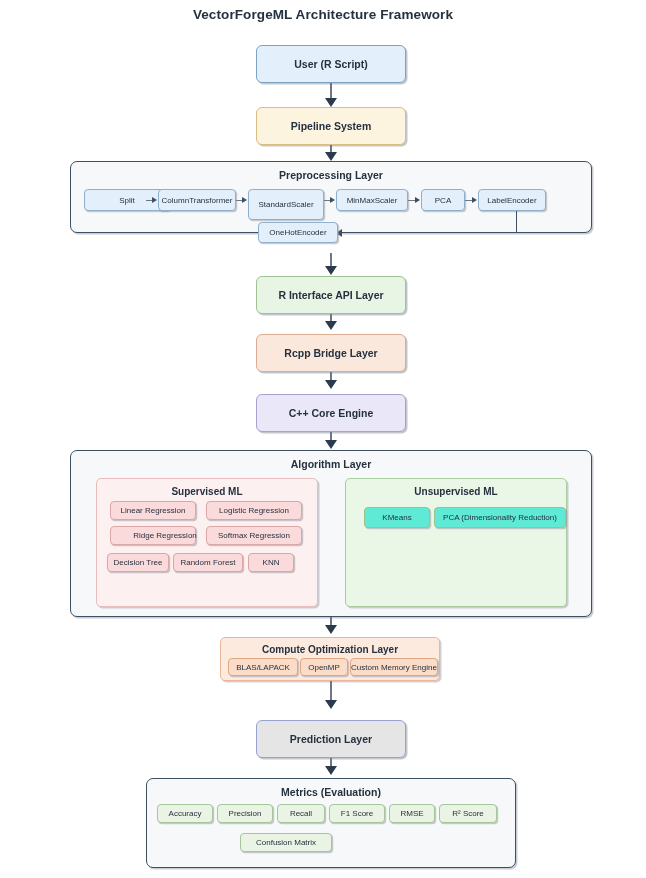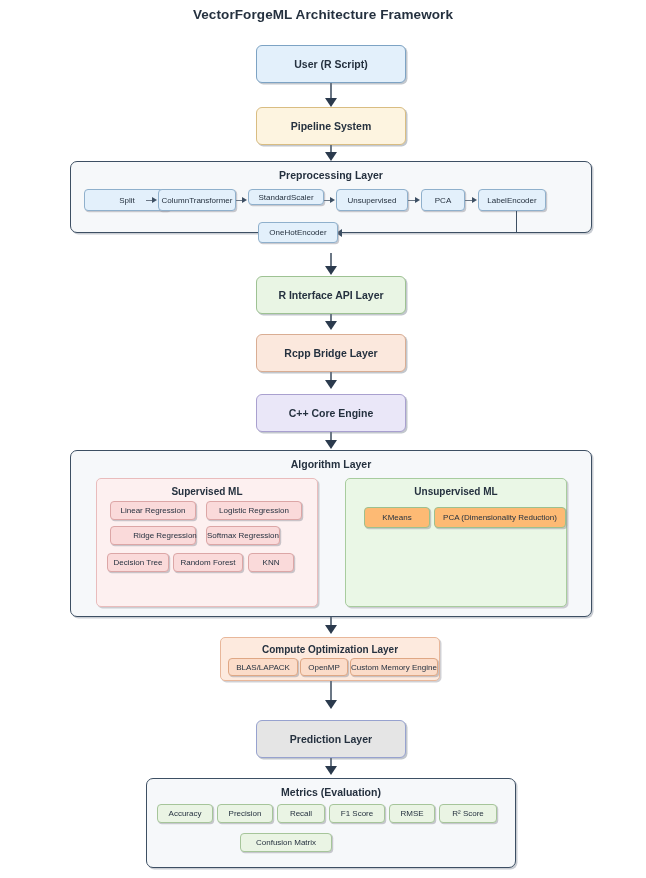--- a/index.html
+++ b/index.html
@@ -102,21 +102,21 @@
     display: flex;
     align-items: center;
     justify-content: center;
     font-size: 8px;
     color: #25313f;
     white-space: nowrap;
     box-shadow: 1.2px 1.2px 0 rgba(150,150,160,0.5);
   }
   .c-blue  { background: #e3f0fb; border: 1.1px solid #8fb0cc; }
   .c-pink  { background: #fadada; border: 1.1px solid #dca6a6; }
-  .c-green { background: #fdba74; border: 1.1px solid #9cc08f; }
+  .c-green { background: #5eead4; border: 1.1px solid #9cc08f; }
   .c-peach { background: #fbdcc9; border: 1.1px solid #dfa885; }
   .c-met   { background: #eaf4e4; border: 1.1px solid #a6c59a; }
 
   
   .vline {
     position: absolute;
     width: 1.4px;
     background: #6b7785;
   }
   .hline {
@@ -186,28 +186,28 @@
   </div>
   <div class="hline-thin" style="left:146px; top:199.5px; width:8px;"></div>
   <div class="arrow-right" style="left:152px; top:196.5px;"></div>
 
   <div class="chip c-blue" style="left:158px; top:189px; width:78px; height:22px;">
     <span>ColumnTransformer</span>
   </div>
   <div class="hline-thin" style="left:236px; top:199.5px; width:8px;"></div>
   <div class="arrow-right" style="left:242px; top:196.5px;"></div>
 
-  <div class="chip c-blue" style="left:248px; top:189px; width:76px; height:16px;">
+  <div class="chip c-blue" style="left:248px; top:189px; width:76px; height:31px;">
     <span>StandardScaler</span>
   </div>
   <div class="hline-thin" style="left:324px; top:199.5px; width:8px;"></div>
   <div class="arrow-right" style="left:330px; top:196.5px;"></div>
 
   <div class="chip c-blue" style="left:336px; top:189px; width:72px; height:22px;">
-    <span>Unsupervised</span>
+    <span>MinMaxScaler</span>
   </div>
   <div class="hline-thin" style="left:408px; top:199.5px; width:9px;"></div>
   <div class="arrow-right" style="left:415px; top:196.5px;"></div>
 
   <div class="chip c-blue" style="left:421px; top:189px; width:44px; height:22px;">
     <span>PCA</span>
   </div>
   <div class="hline-thin" style="left:465px; top:199.5px; width:9px;"></div>
   <div class="arrow-right" style="left:472px; top:196.5px;"></div>
 
@@ -257,21 +257,21 @@
 
   <div class="chip c-pink" style="left:110px; top:501px; width:86px; height:19px;">
     <span>Linear Regression</span>
   </div>
   <div class="chip c-pink" style="left:206px; top:501px; width:96px; height:19px;">
     <span>Logistic Regression</span>
   </div>
   <div class="chip c-pink" style="left:110px; top:526px; width:86px; height:19px;padding-left:24px;">
     <span>Ridge Regression</span>
   </div>
-  <div class="chip c-pink" style="left:206px; top:526px; width:74px; height:19px;">
+  <div class="chip c-pink" style="left:206px; top:526px; width:96px; height:19px;">
     <span>Softmax Regression</span>
   </div>
   <div class="chip c-pink" style="left:107px; top:553px; width:62px; height:19px;">
     <span>Decision Tree</span>
   </div>
   <div class="chip c-pink" style="left:173px; top:553px; width:70px; height:19px;">
     <span>Random Forest</span>
   </div>
   <div class="chip c-pink" style="left:248px; top:553px; width:46px; height:19px;">
     <span>KNN</span>

